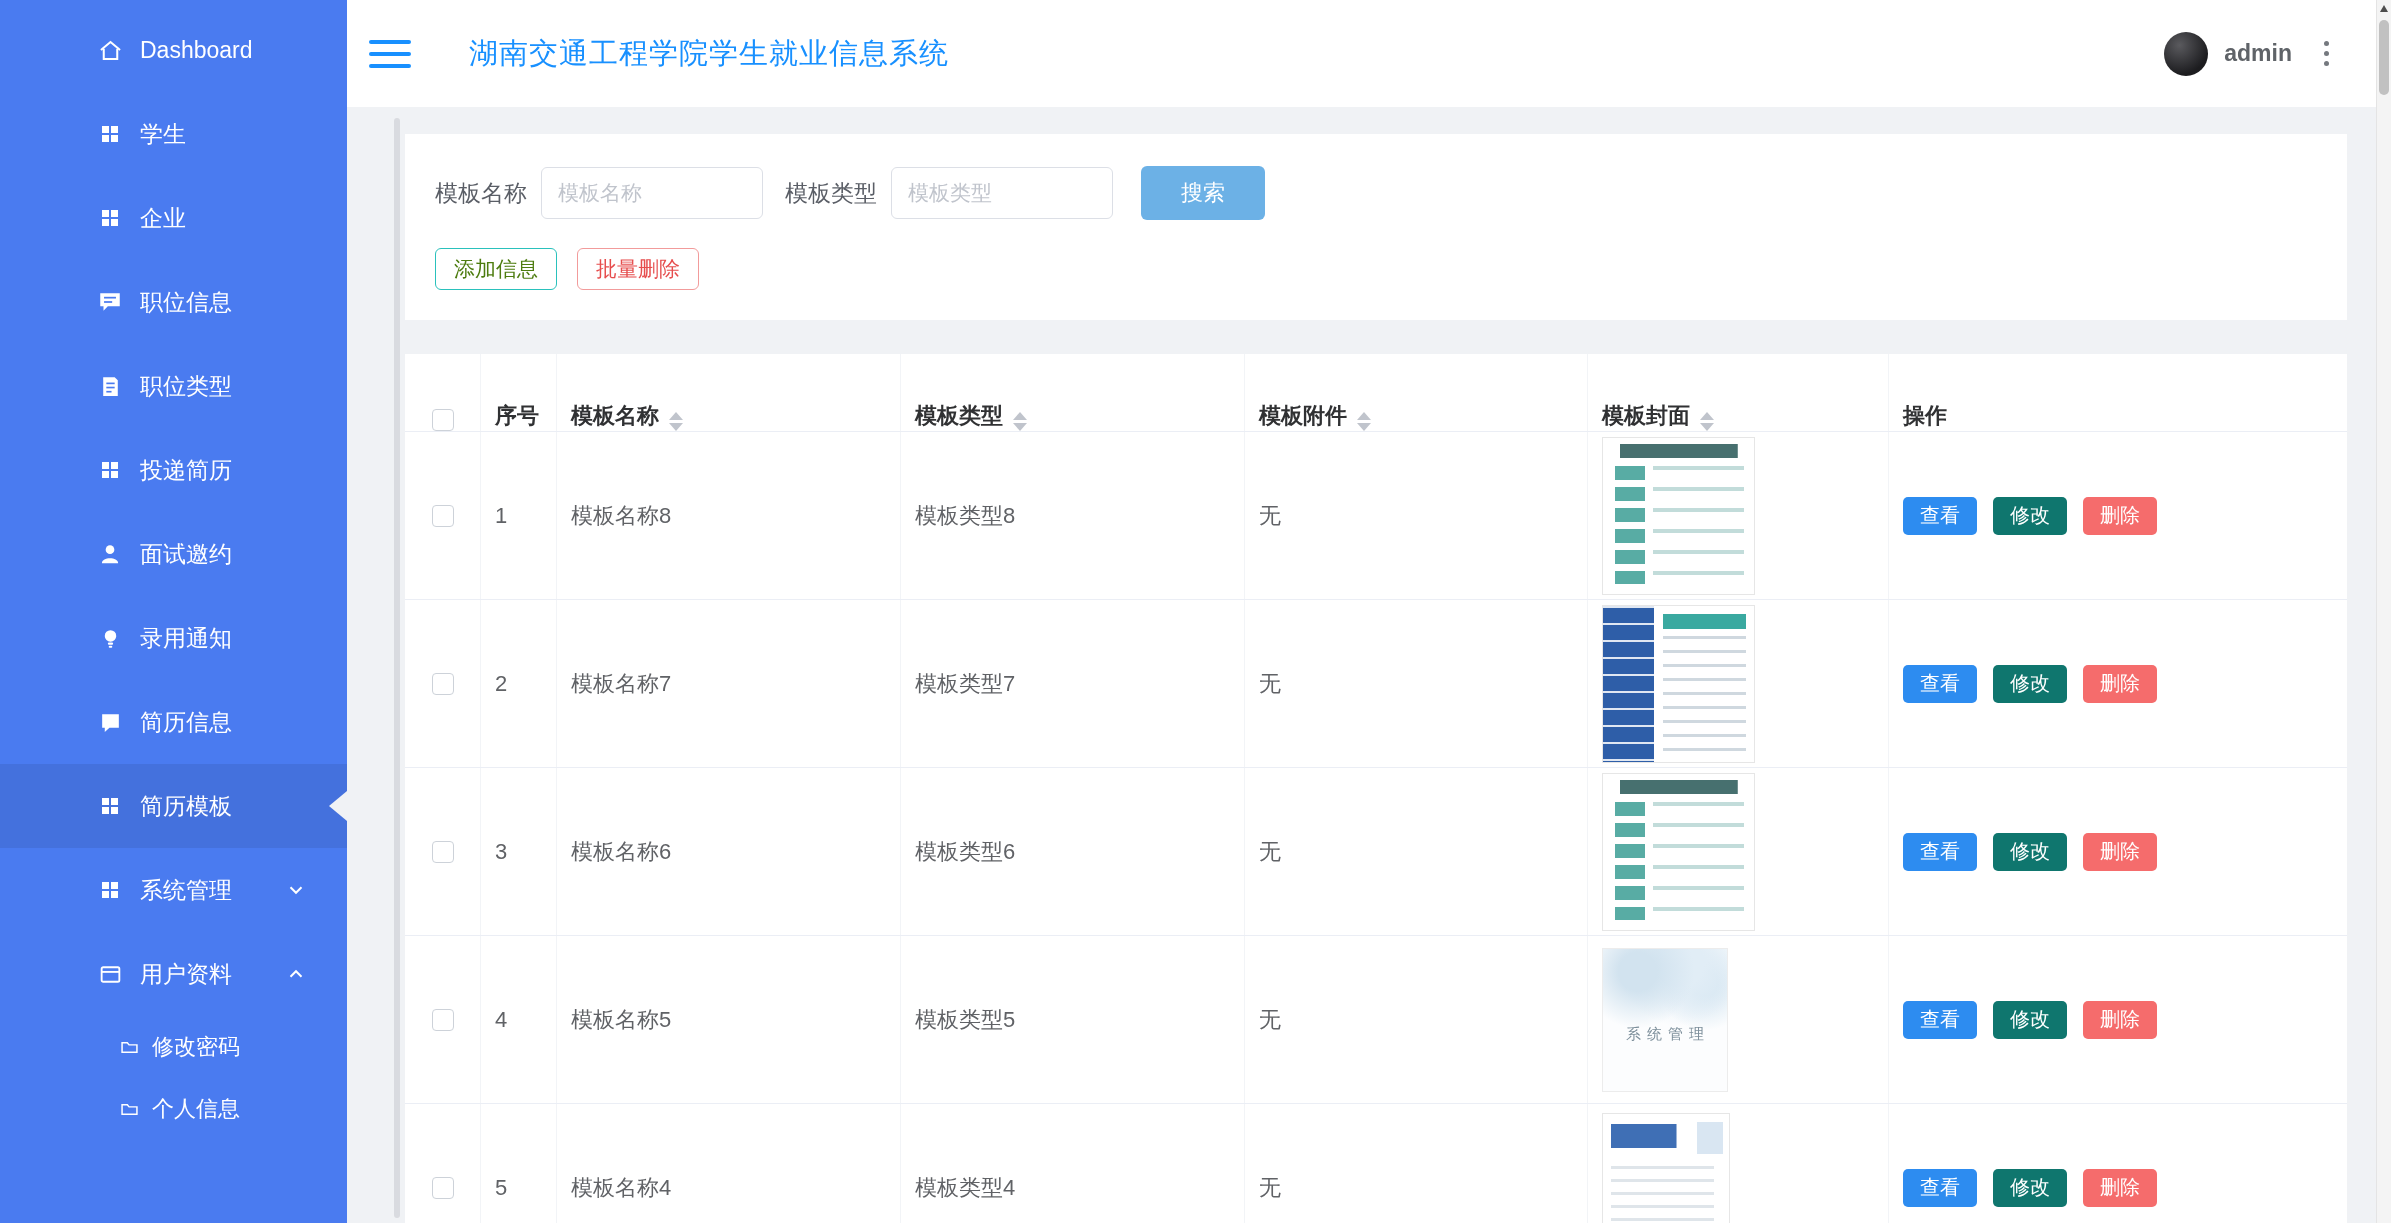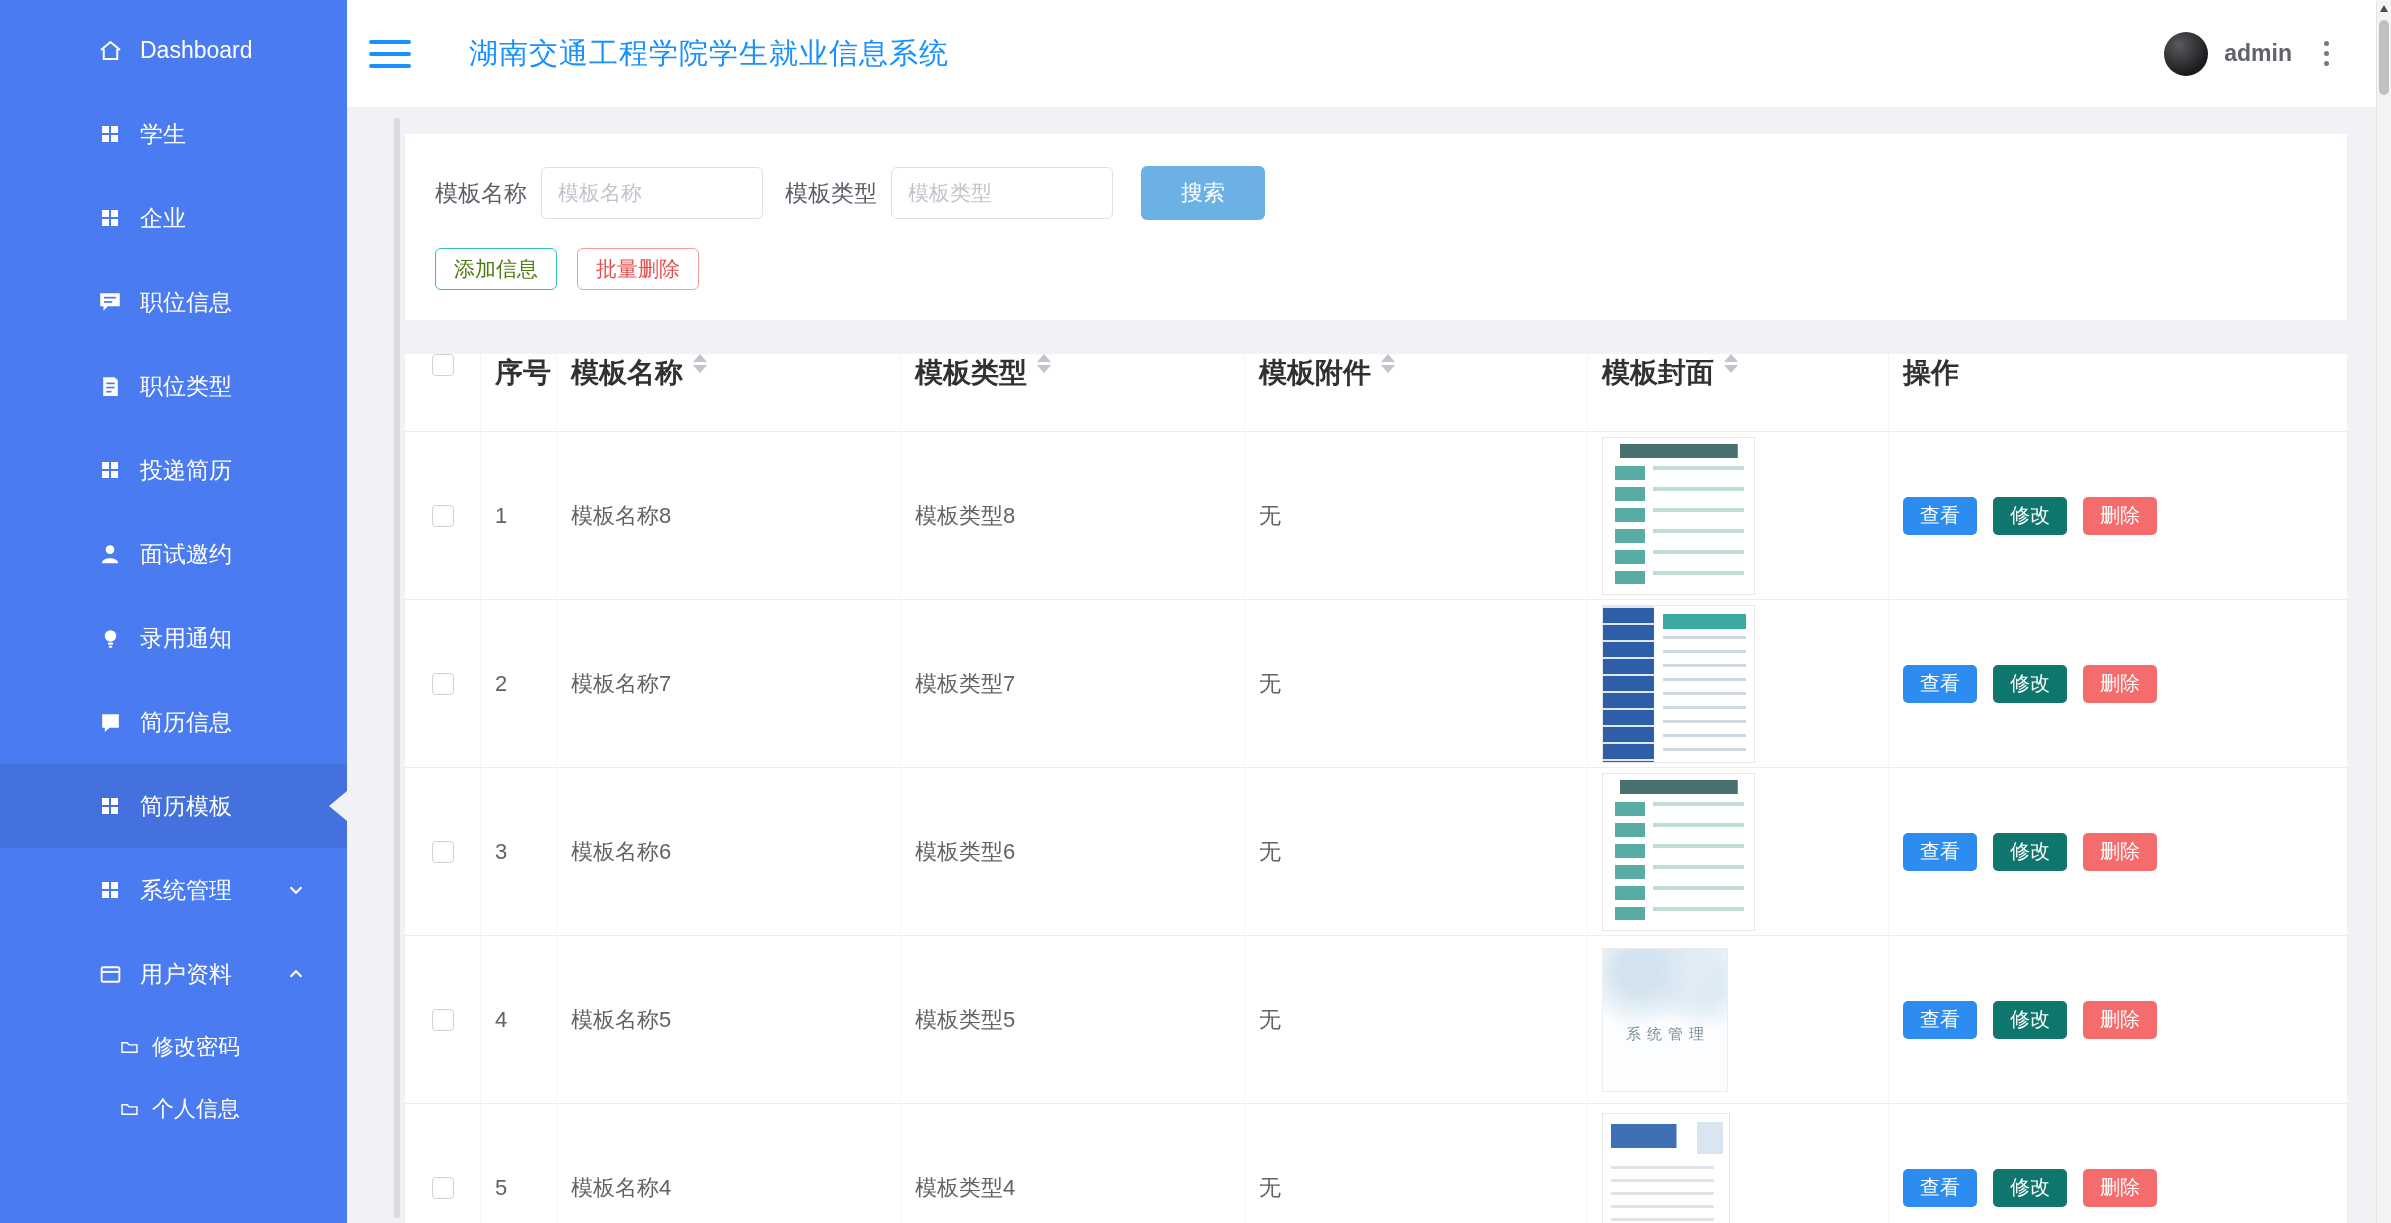--- a/index.html
+++ b/index.html
@@ -85,22 +85,22 @@
     position:absolute; left:405px; top:354px; width:1942px; height:869px;
     background:#fff; overflow:hidden;
   }
   .thead, .trow {
     display:grid;
     grid-template-columns:76px 76px 344px 344px 343px 301px 458px;
     align-items:center;
   }
   .thead { height:78px; border-bottom:1px solid #ebeef5; }
   .th {
-    display:flex; align-items:flex-start; height:100%;
-    padding-left:14px; font-weight:bold; color:#303133; font-size:28px;
+    display:flex; align-items:flex-end; height:100%;
+    padding-left:14px; font-weight:bold; color:#303133; font-size:22px;
   }
   .trow { height:168px; border-bottom:1px solid #ebeef5; color:#606266; font-size:22px; }
   .td { display:flex; align-items:center; height:100%; padding-left:14px; }
   .th:not(:last-child), .td:not(:last-child) { border-right:1px solid #f2f4f7; }
   .td-check, .th-check { justify-content:center; padding-left:0; }
   .checkbox {
     width:22px; height:22px; border:1px solid #cdd2d9; border-radius:4px;
     background:#fff; cursor:pointer; flex:none;
   }
   .sort { display:inline-flex; flex-direction:column; gap:3px; margin-left:10px; cursor:pointer; }

